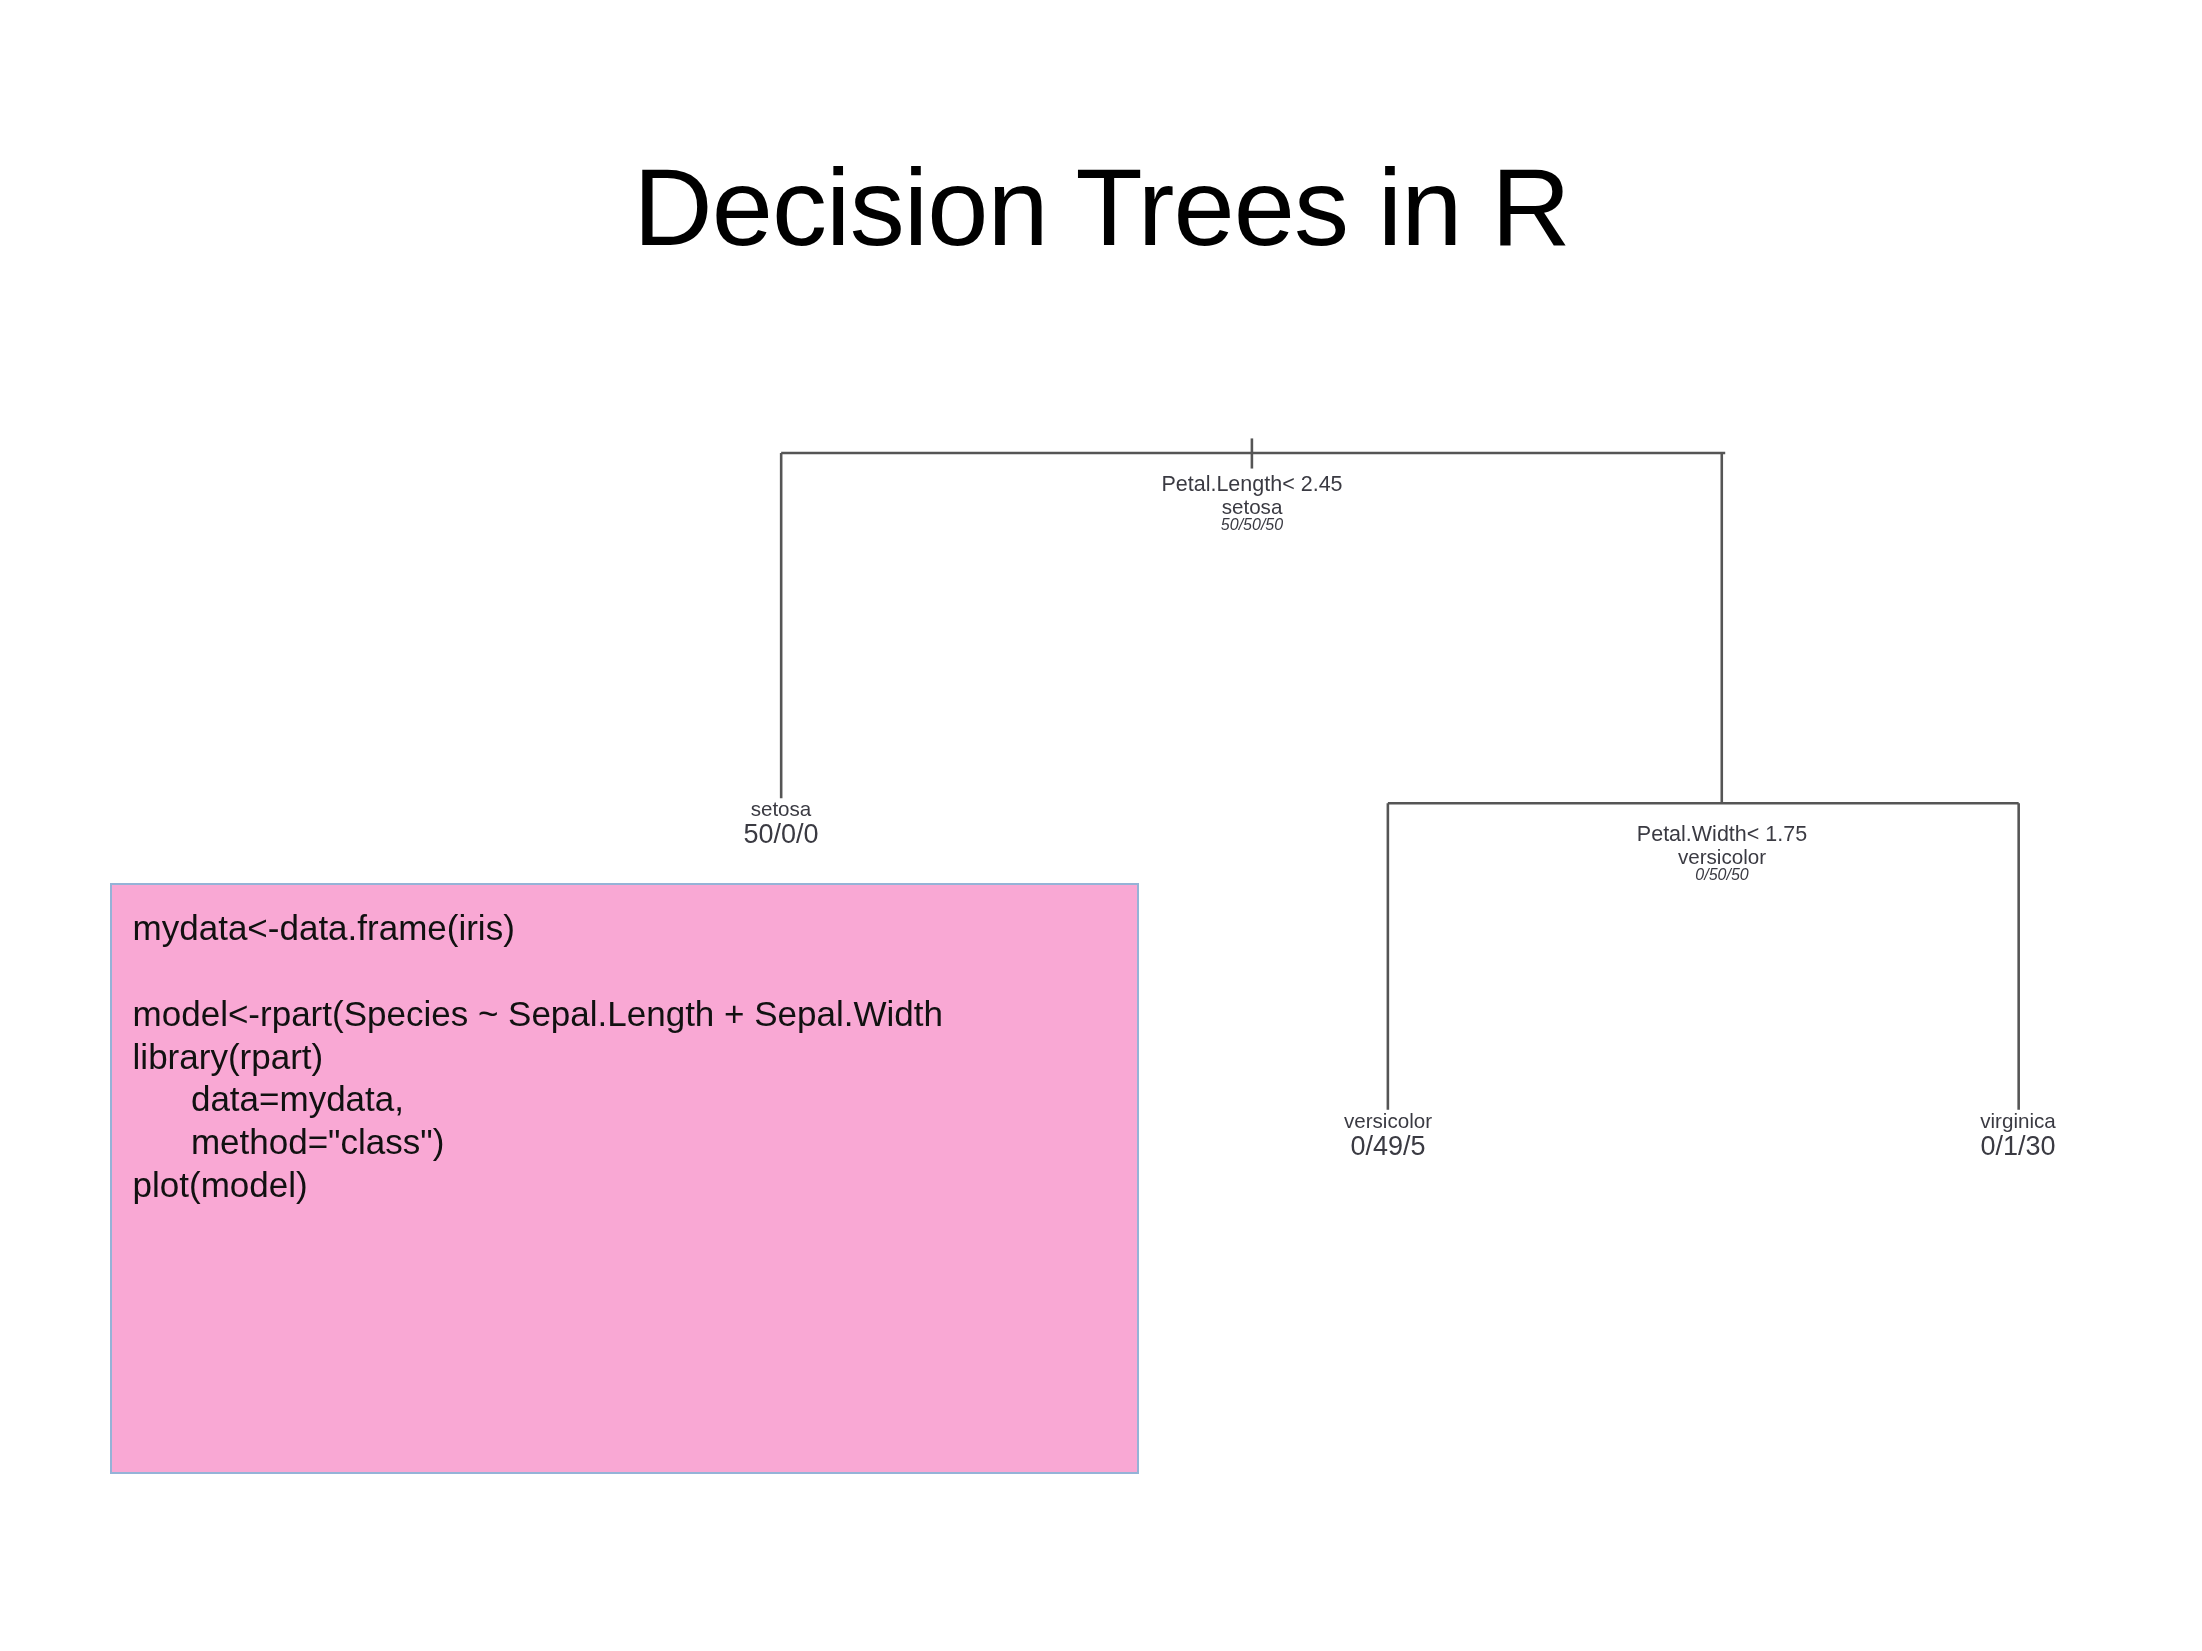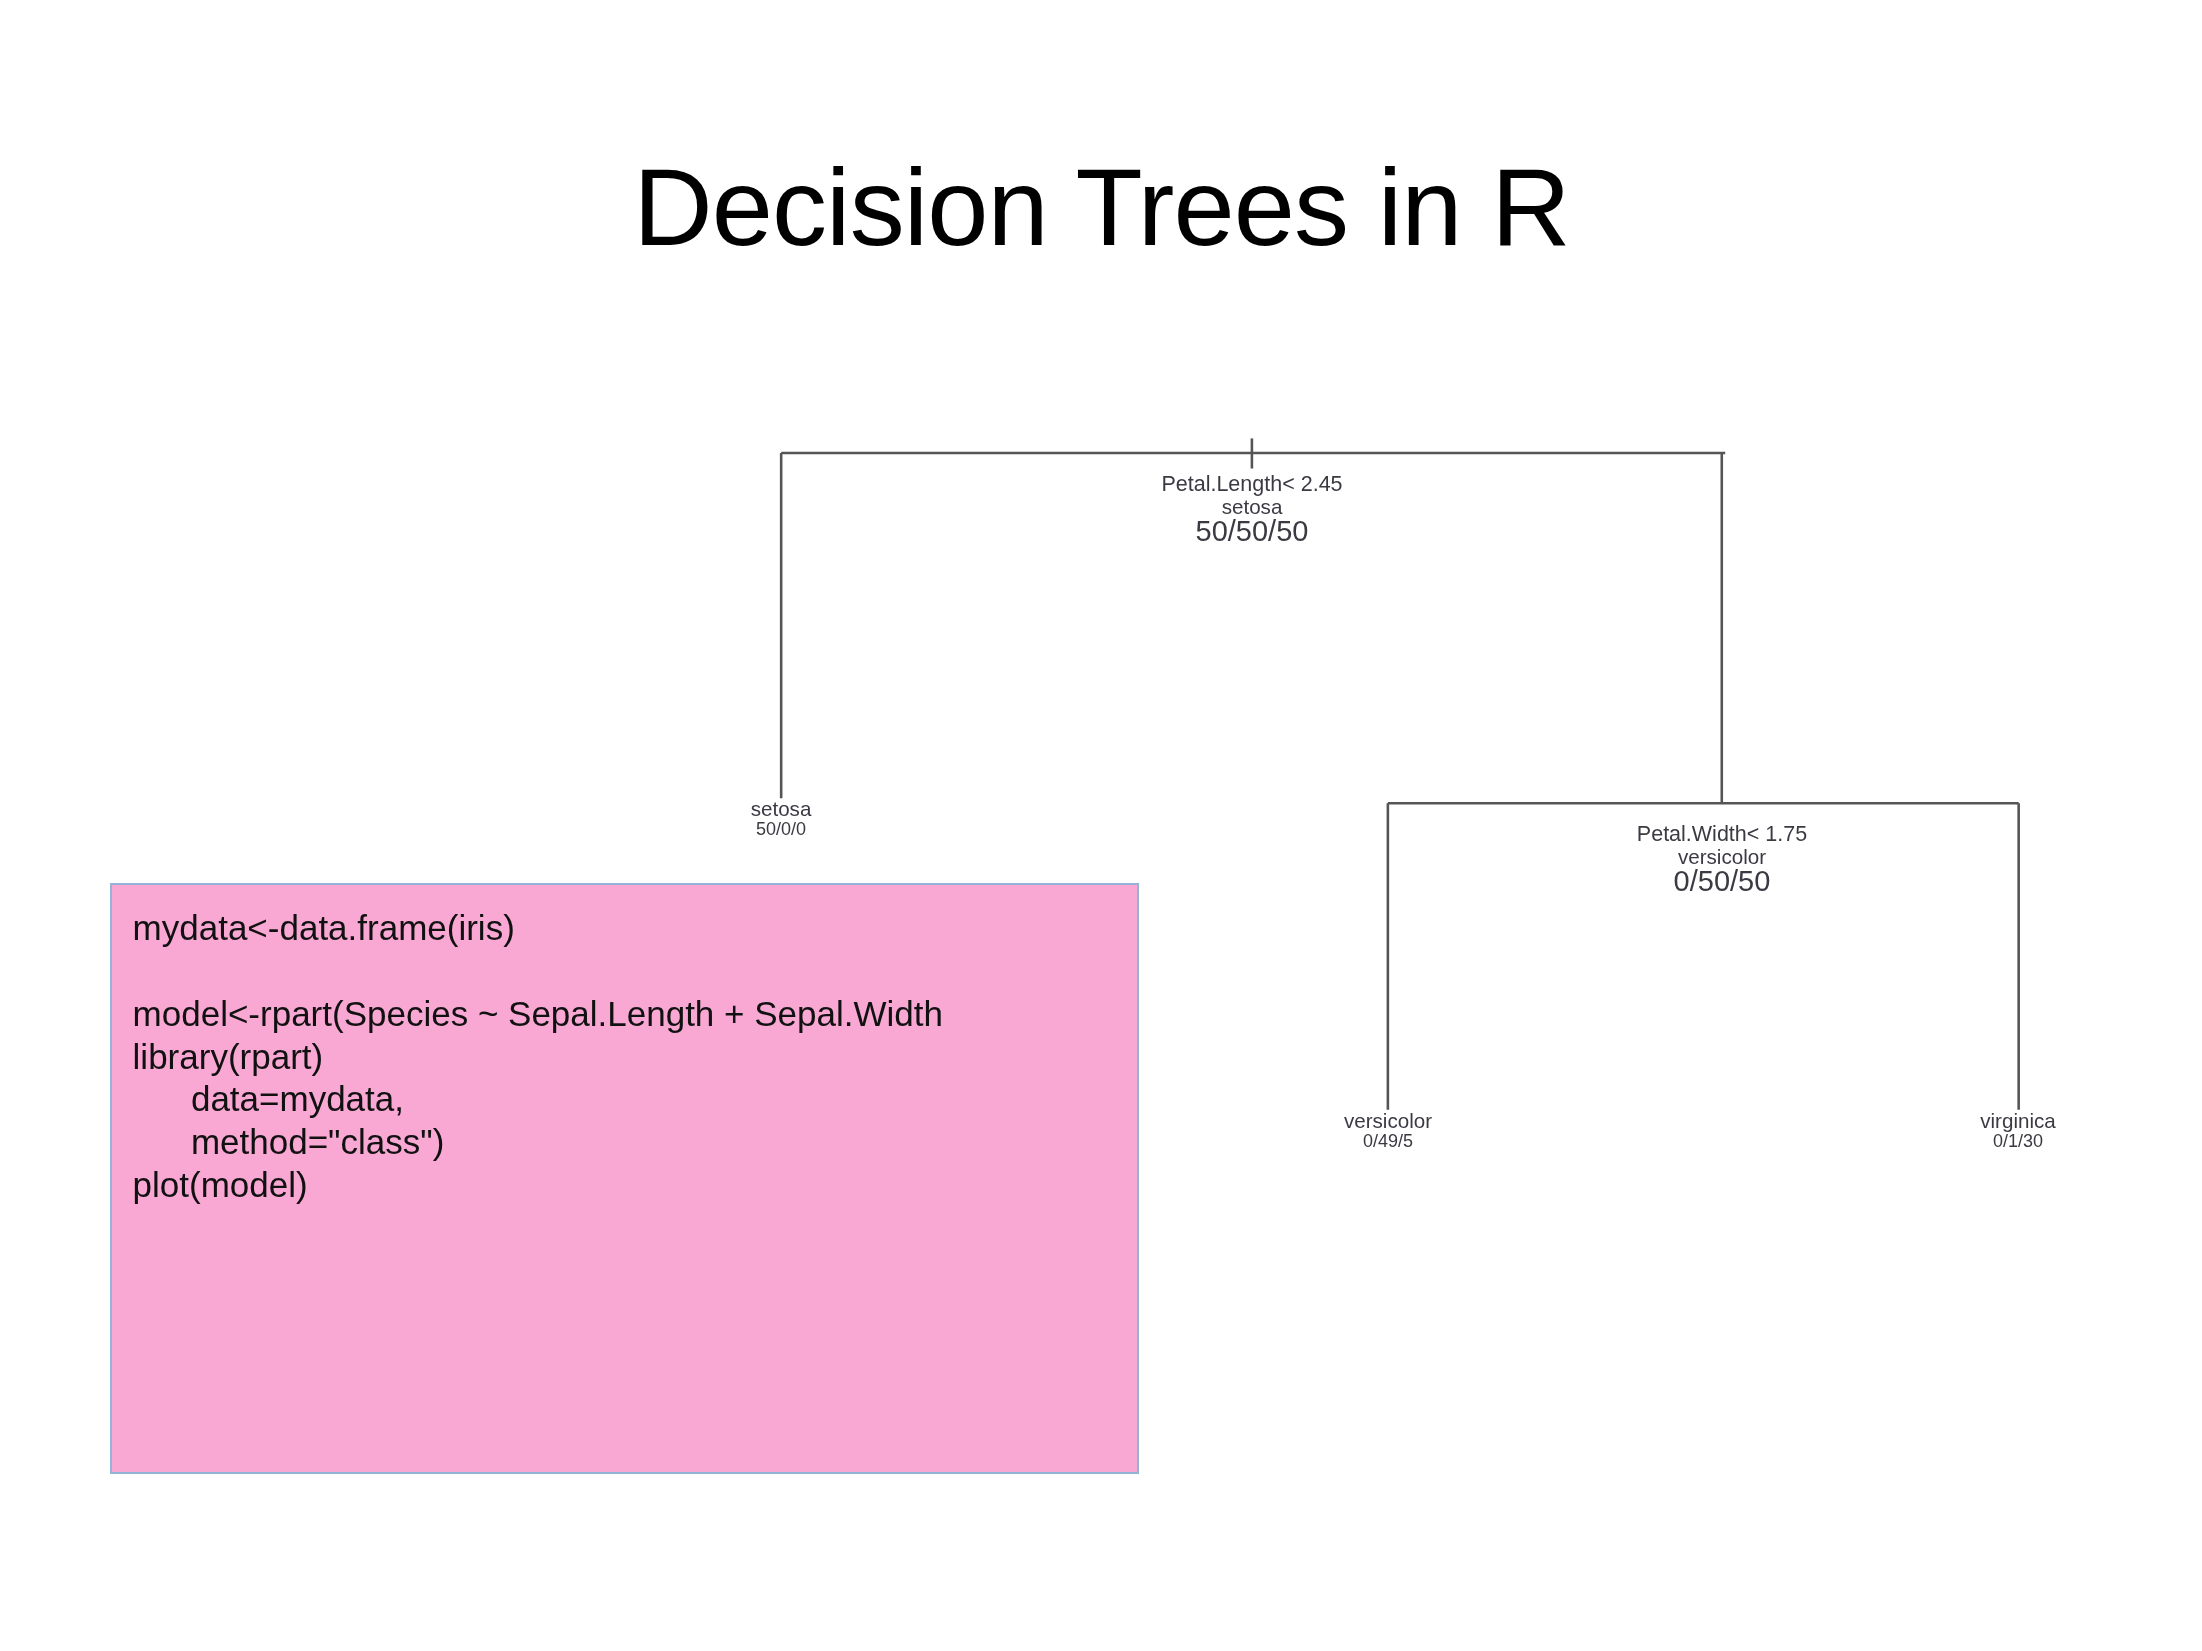--- a/index.html
+++ b/index.html
@@ -60,38 +60,39 @@
     display: block;
     font-size: 21.5px;
     margin-top: 44px;
   }
   .tree-label .cls {
     display: block;
     font-size: 20.6px;
   }
   .tree-label .counts {
     display: block;
-    font-size: 29px;
+    font-size: 16px;
+    font-style: italic;
   }
   .leaf-label {
     position: absolute;
     text-align: center;
     font-family: "Liberation Sans", sans-serif;
     color: #3a3a42;
     white-space: nowrap;
     transform: translateX(-50%);
     line-height: 1.05;
   }
   .leaf-label .cls {
     display: block;
     font-size: 20.6px;
   }
   .leaf-label .counts {
     display: block;
-    font-size: 18px;
+    font-size: 27px;
   }
 
   
   #code-box {
     position: absolute;
     left: 110px;
     top: 883px;
     width: 1029px;
     height: 591px;
     border: 2.6px solid #95b3d7;

